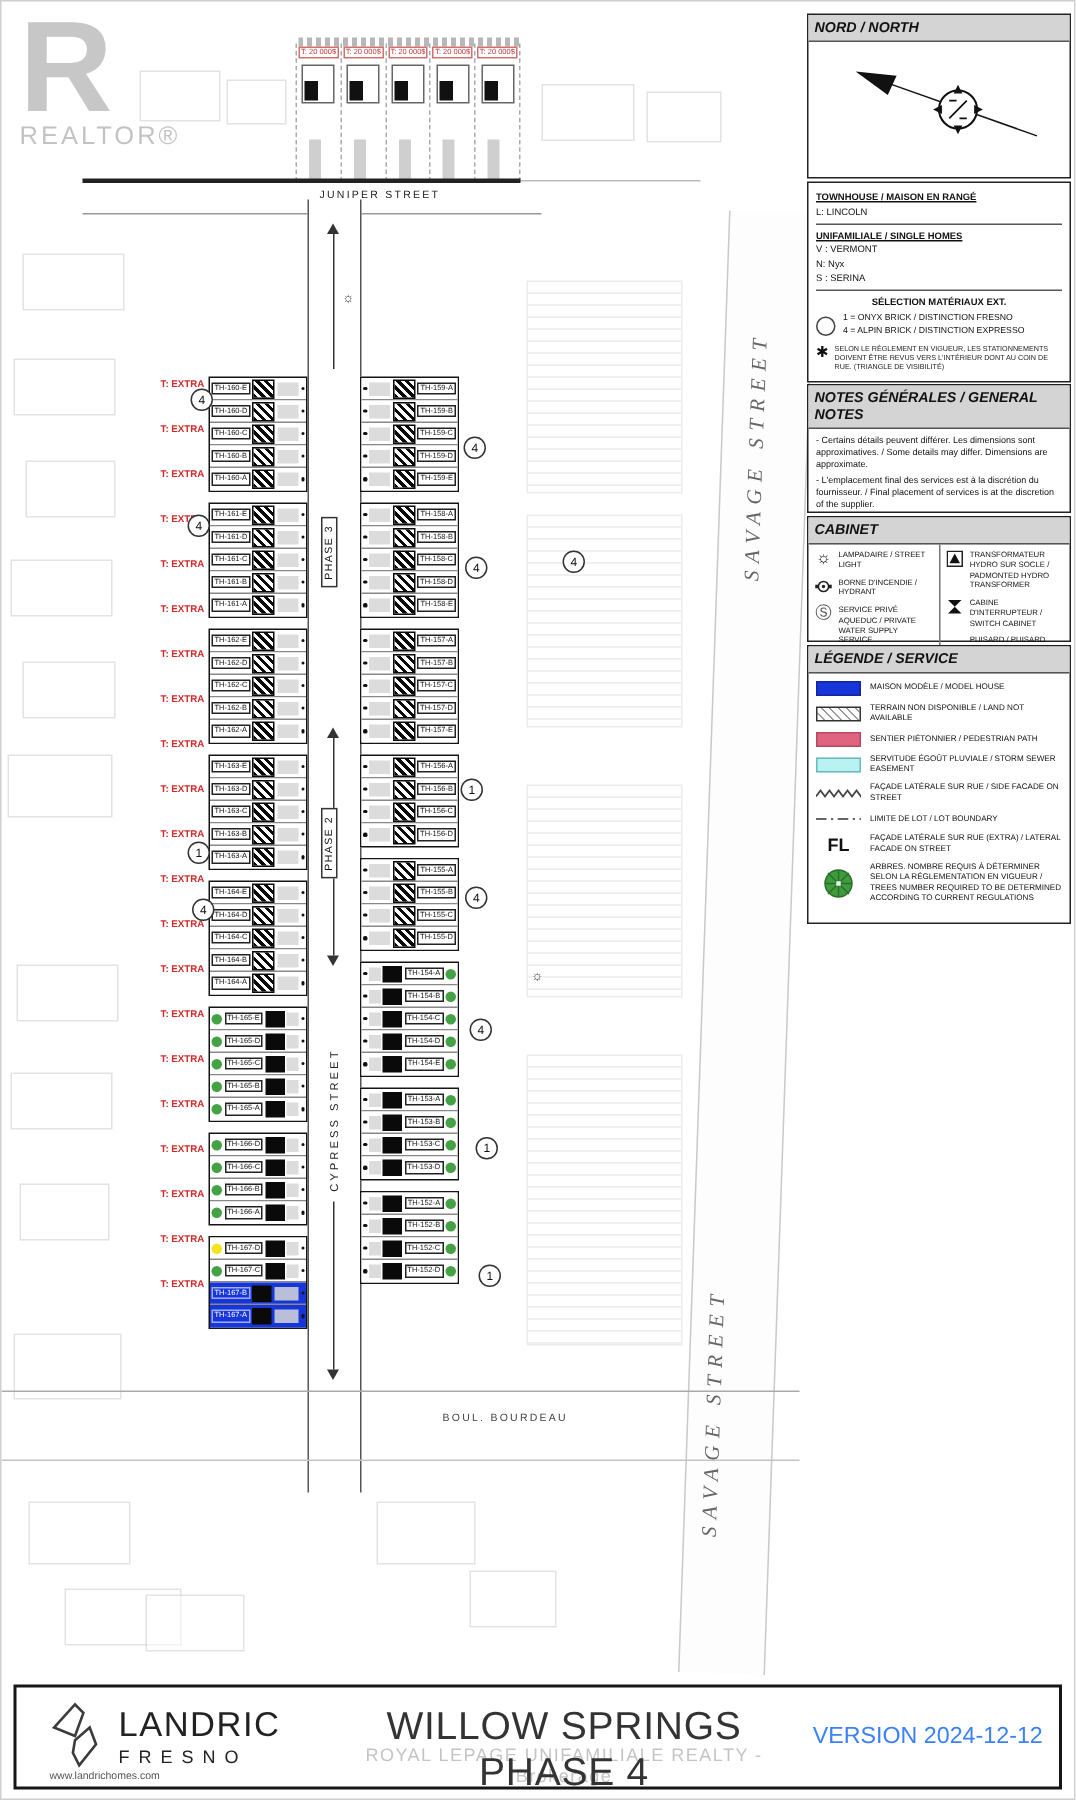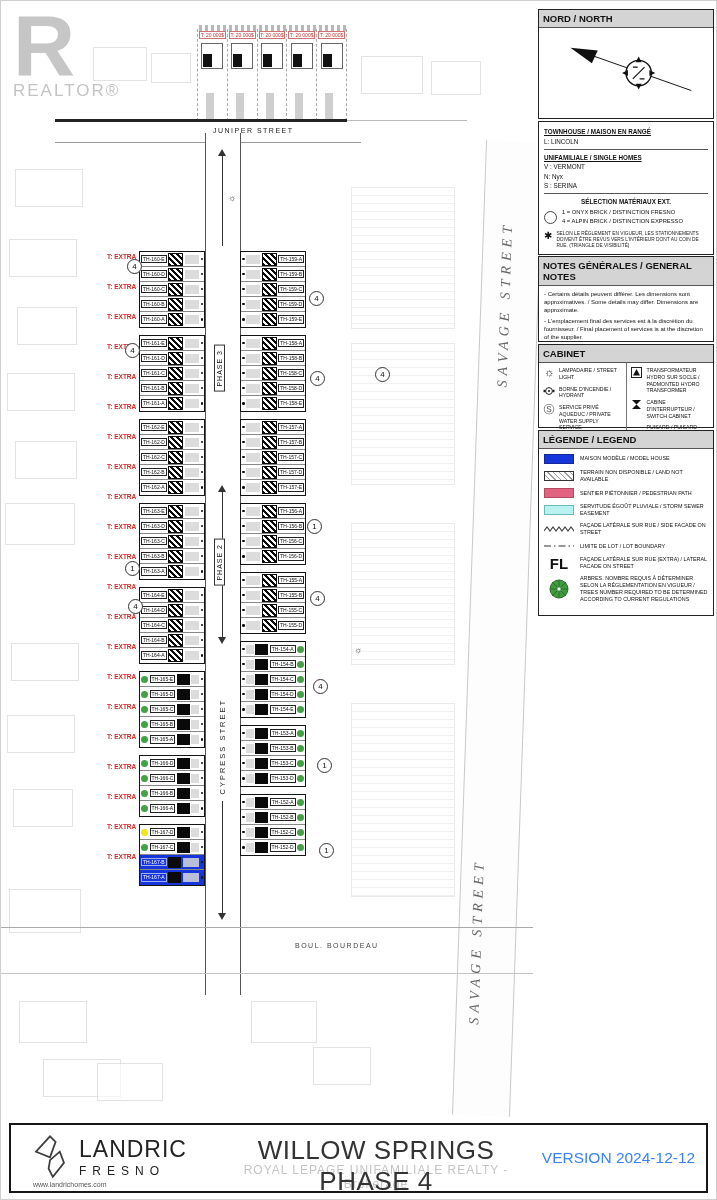--- a/index.html
+++ b/index.html
@@ -65,21 +65,21 @@
                 font-family:"Liberation Serif",serif;font-style:italic;font-size:14px;letter-spacing:5px;color:#666;white-space:nowrap;}
   
   .bou-line{position:absolute;height:1.2px;background:#aaa;z-index:1;}
   
   #status-legend{position:absolute;left:588px;top:952px;display:flex;flex-direction:column;gap:6px;z-index:4;}
   .srow{display:flex;align-items:center;position:relative;height:24px;}
   .sdot{width:22px;height:22px;border-radius:50%;flex:none;}
   .slabel{margin-left:-13px;font-weight:700;font-size:16.5px;font-family:"DejaVu Sans",sans-serif;color:#111;position:relative;}
   
   .pbox{position:absolute;left:537px;width:176px;border:1px solid #222;background:#fff;box-sizing:border-box;z-index:4;}
-  .pbox h3{margin:0;background:#d4d4d4;font-size:9.5px;font-weight:700;padding:3px 4px;border-bottom:1px solid #555;}
+  .pbox h3{margin:0;background:#d4d4d4;font-size:9.5px;font-weight:700;padding:3px 4px;border-bottom:1px solid #555;font-style:italic;}
   .pbody{padding:4px 5px;}
   .underl{text-decoration:underline;font-weight:700;font-size:6.3px;margin-top:2px;}
   .model-line{font-size:6.3px;margin-top:2.5px;}
   .pbox hr{border:none;border-top:.8px solid #555;margin:4px 0;}
   .sel-title{text-align:center;font-size:6.3px;font-weight:700;margin-top:2px;}
   .sel-row{display:flex;gap:5px;align-items:center;margin-top:3px;}
   .sel-circle{width:11px;height:11px;border:1px solid #444;border-radius:50%;flex:none;}
   .sel-opts{font-size:5.8px;line-height:1.6;}
   .star-row{display:flex;gap:4px;margin-top:4px;align-items:flex-start;}
   .ic-star{flex:none;font-size:10px;line-height:10px;}
@@ -93,21 +93,21 @@
   .svc-ic{width:14px;flex:none;text-align:center;font-size:11px;line-height:11px;}
   .ic-sun::before{content:"☼";}
   .ic-s::before{content:"Ⓢ";color:#555;}
   .svc-lab{font-size:5.2px;line-height:1.3;}
   .leg-row{display:flex;gap:6px;align-items:center;margin:5px 5px;}
   .sw{width:30px;flex:none;height:10px;display:flex;align-items:center;justify-content:center;box-sizing:border-box;}
   .sw-model-blue{background:#1636d9;border:1px solid #13279a;}
   .sw-hatch{border:1px solid #333;background:repeating-linear-gradient(45deg,#fff 0 3px,#9a9a9a 3px 4px);}
   .sw-pink{background:#e0647f;border:1px solid #b04b61;}
   .sw-cyan{background:#b9f2f0;border:1px solid #66bbbb;}
-  .sw-fl{font-weight:700;font-size:15px;}
+  .sw-fl{font-weight:700;font-size:12px;}
   .sw-tree{height:22px;}
   .leg-lab{font-size:5.4px;line-height:1.3;}
   
   .titleblock{position:absolute;left:8px;top:1122px;width:699px;height:70px;border:2px solid #161616;
               display:flex;align-items:center;background:#fff;box-sizing:border-box;z-index:5;}
   .tb-logo{width:210px;display:flex;align-items:center;gap:8px;padding-left:18px;box-sizing:border-box;}
   .tb-logo-name{font-size:23px;letter-spacing:1px;color:#222;font-weight:500;line-height:1;}
   .tb-logo-sub{font-size:12px;letter-spacing:6px;color:#222;margin-top:3px;}
   .tb-site{position:absolute;left:22px;bottom:3px;font-size:7px;color:#555;}
   .tb-center{flex:1;position:relative;text-align:center;height:100%;}
@@ -854,21 +854,21 @@
           </div>
           <div class="svc-row">
             <span class="svc-ic"></span>
             <span class="svc-lab">PUISARD / PUISARD</span>
           </div>
         </div>
     </div>
   </div>
 
   <div class="pbox" style="top:429px;height:186px">
-    <h3>LÉGENDE / LEGEND</h3>
+    <h3>LÉGENDE / SERVICE</h3>
     <div id="legend-items">
         <div class="leg-row">
           <span class="sw sw-model-blue"></span>
           <span class="leg-lab">MAISON MODÈLE / MODEL HOUSE</span>
         </div>
         <div class="leg-row">
           <span class="sw sw-hatch"></span>
           <span class="leg-lab">TERRAIN NON DISPONIBLE / LAND NOT AVAILABLE</span>
         </div>
         <div class="leg-row">

